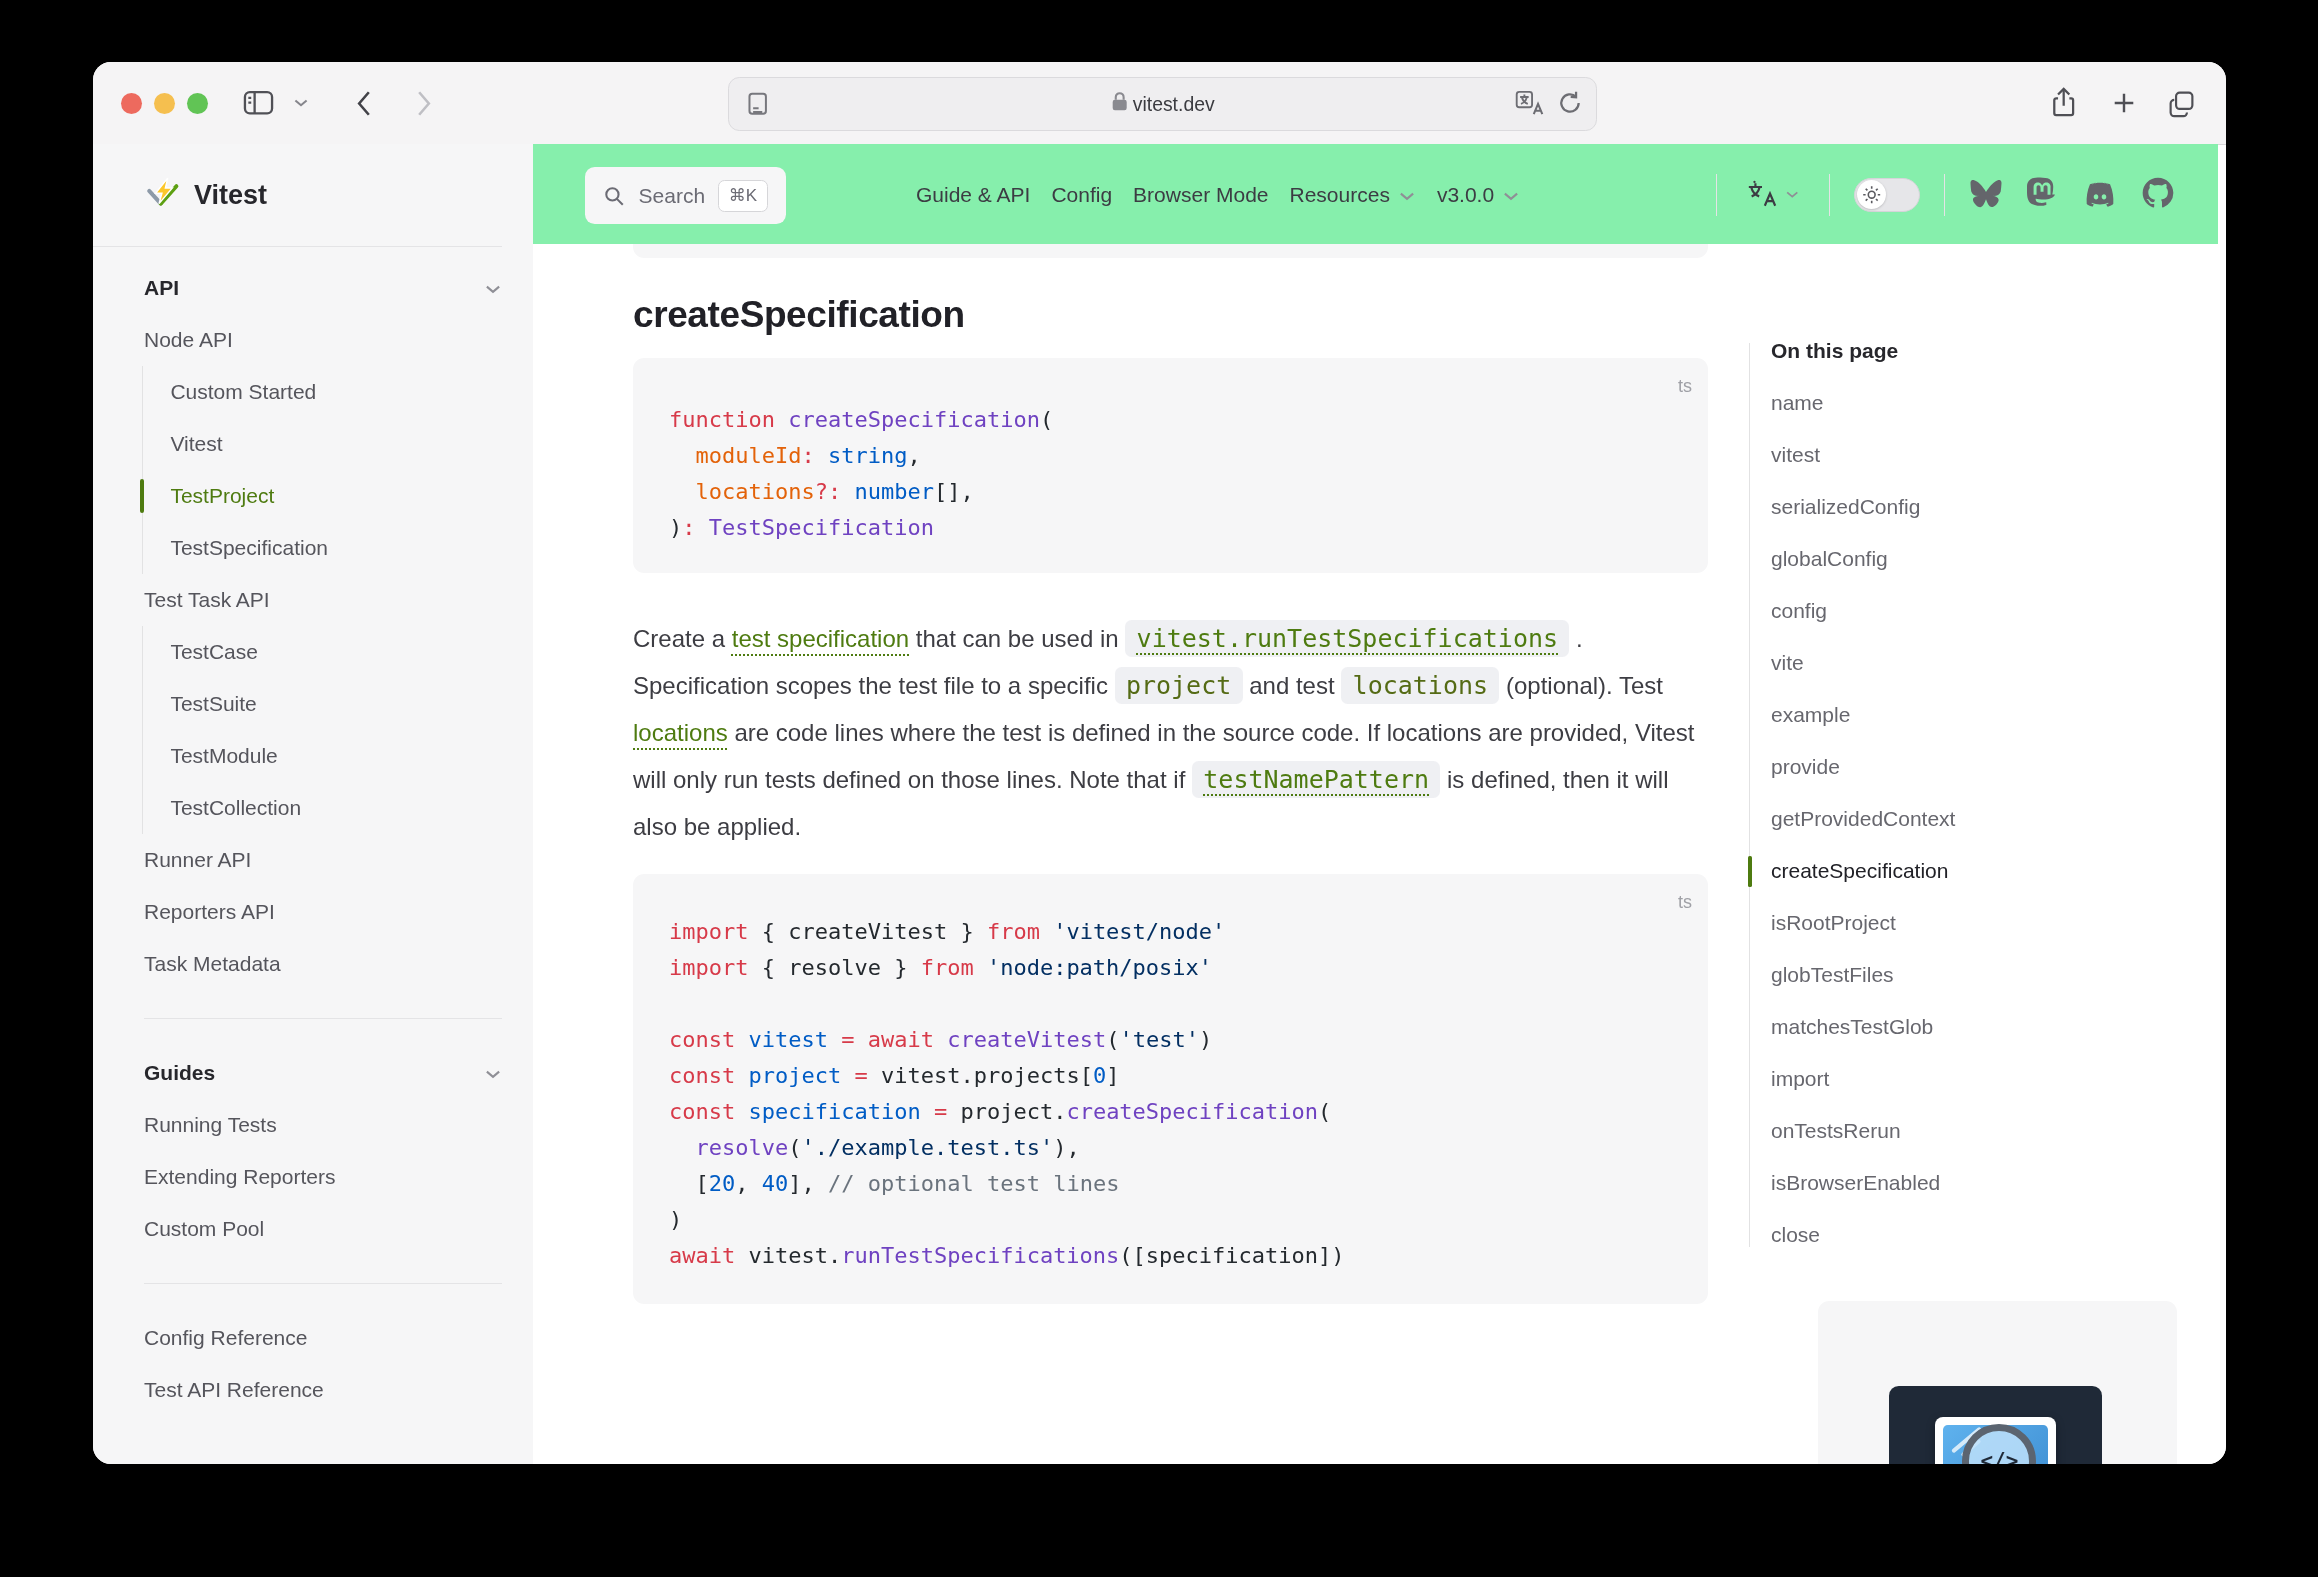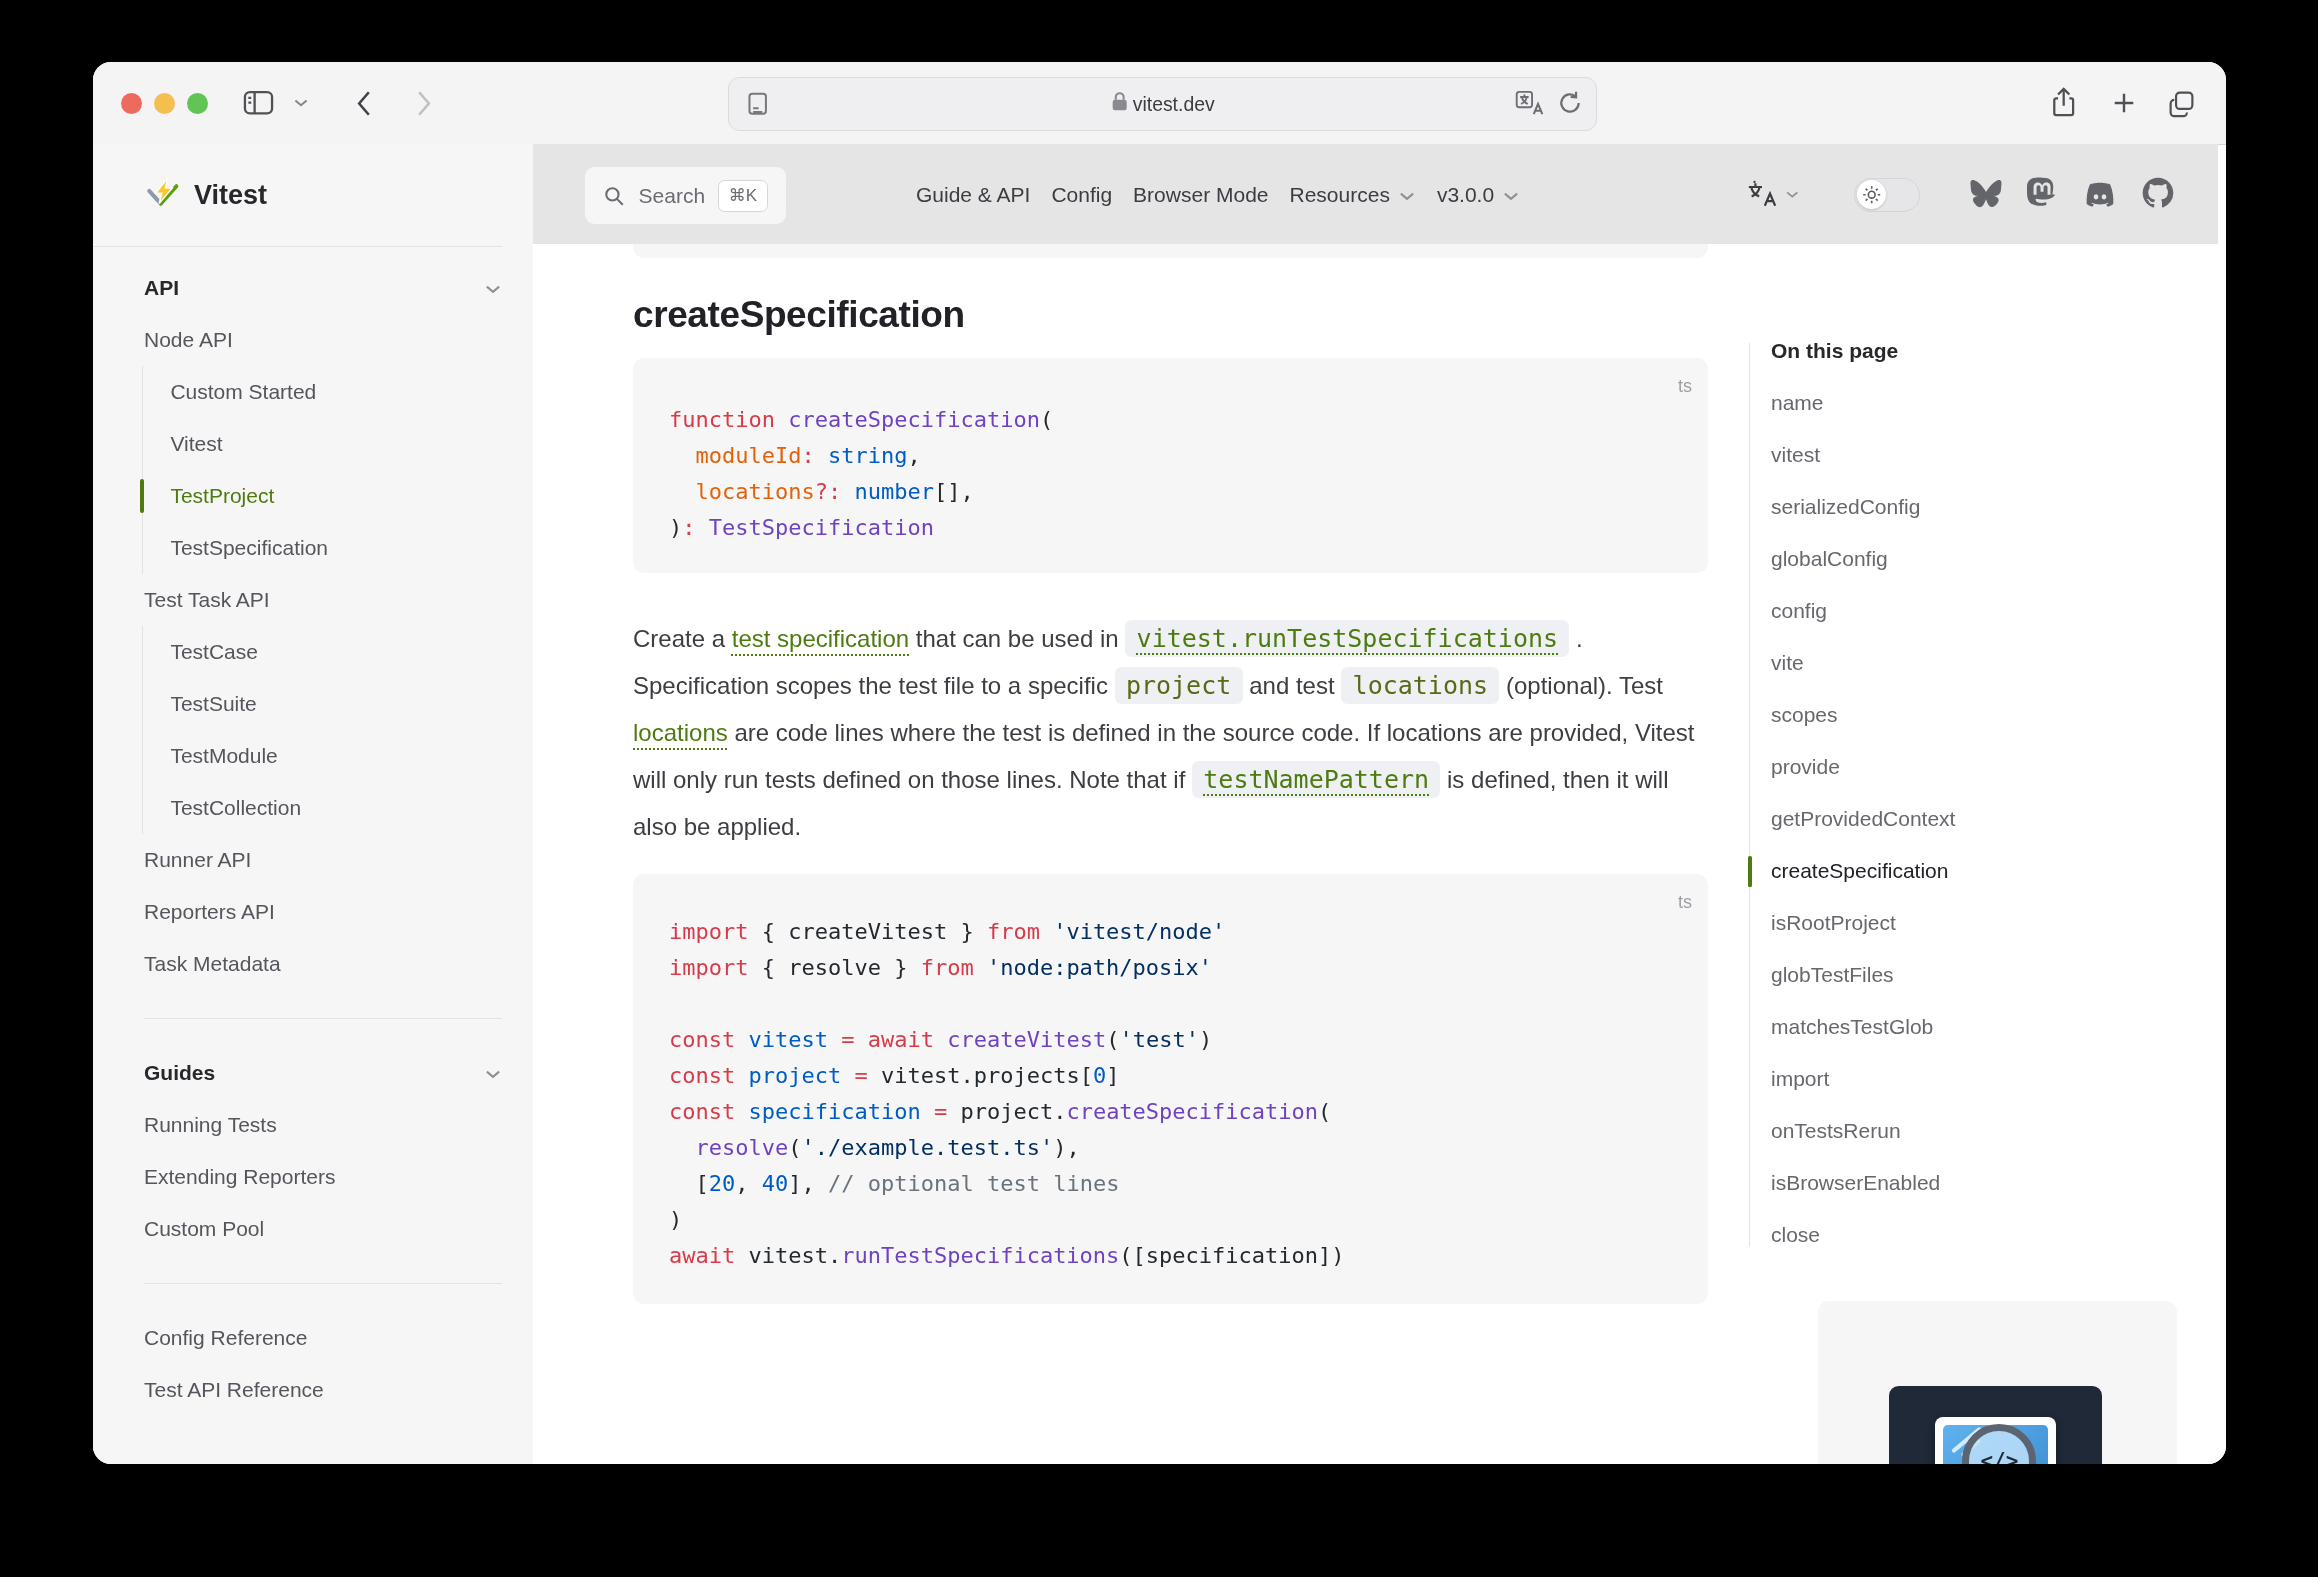--- a/index.html
+++ b/index.html
@@ -21,21 +21,21 @@
   .tl.green{left:94px;background:#61c455;}
   .tb-btn{position:absolute;top:22.6px;width:37px;height:37px;display:flex;align-items:center;justify-content:center;color:#505056;background:none;border:none;padding:0;}
   .tb-btn svg{display:block;}
   .urlbar{position:absolute;left:635px;top:15.3px;width:867px;height:52px;background:#efeef0;border:0.8px solid #dbdadd;border-radius:11.3px;}
   .url-reader{position:absolute;left:14.5px;top:11.3px;color:#77777d;}
   .url-center{position:absolute;inset:0;display:flex;align-items:center;justify-content:center;gap:3px;color:#3b3b40;font-size:19.4px;}
   .url-center .lock{color:#8a8a90;}
   .url-right{position:absolute;right:13px;top:0;bottom:0;display:flex;align-items:center;gap:13px;color:#6d6d73;}
   
   .sidebar{position:absolute;left:0;top:82px;width:440px;bottom:0;background:#f6f6f7;}
-  .site-header{position:absolute;left:440px;right:8px;top:82px;height:101px;background:#e5e5e5;border-bottom:0.8px solid #e5e5e6;}
+  .site-header{position:absolute;left:440px;right:8px;top:82px;height:101px;background:#86efac;border-bottom:0.8px solid #e5e5e6;}
   .main-bg{position:absolute;left:440px;right:0;top:182px;bottom:0;background:#fff;}
   
   .logo-row{height:102px;margin:0 31px 0 0;display:flex;align-items:center;gap:13px;padding-left:51px;border-bottom:0.8px solid #e4e4e6;}
   .logo-row .logo-text{font-size:27px;font-weight:700;color:#27272c;}
   .sb-list{padding:14.5px 31px 0 51px;}
   .sb-section{height:52px;display:flex;align-items:center;justify-content:space-between;font-size:21px;font-weight:700;color:#27272c;}
   .sb-section .chev{color:#8f8f96;}
   .sb-item{height:52px;display:flex;align-items:center;font-size:21px;font-weight:500;color:#55555c;cursor:pointer;}
   .sb-nest{border-left:0.8px solid #e2e2e3;margin-left:-1.6px;padding-left:27px;}
   .sb-nest .sb-item{position:relative;}
@@ -356,21 +356,21 @@
     <span class="aside-line"></span>
     <div class="aside-inner">
       <div class="aside-title">On this page</div>
       <div id="aside-list">
           <div class="aside-item">name</div>
           <div class="aside-item">vitest</div>
           <div class="aside-item">serializedConfig</div>
           <div class="aside-item">globalConfig</div>
           <div class="aside-item">config</div>
           <div class="aside-item">vite</div>
-          <div class="aside-item">scopes</div>
+          <div class="aside-item">example</div>
           <div class="aside-item">provide</div>
           <div class="aside-item">getProvidedContext</div>
           <div class="aside-item active">createSpecification</div>
           <div class="aside-item">isRootProject</div>
           <div class="aside-item">globTestFiles</div>
           <div class="aside-item">matchesTestGlob</div>
           <div class="aside-item">import</div>
           <div class="aside-item">onTestsRerun</div>
           <div class="aside-item">isBrowserEnabled</div>
           <div class="aside-item">close</div>

